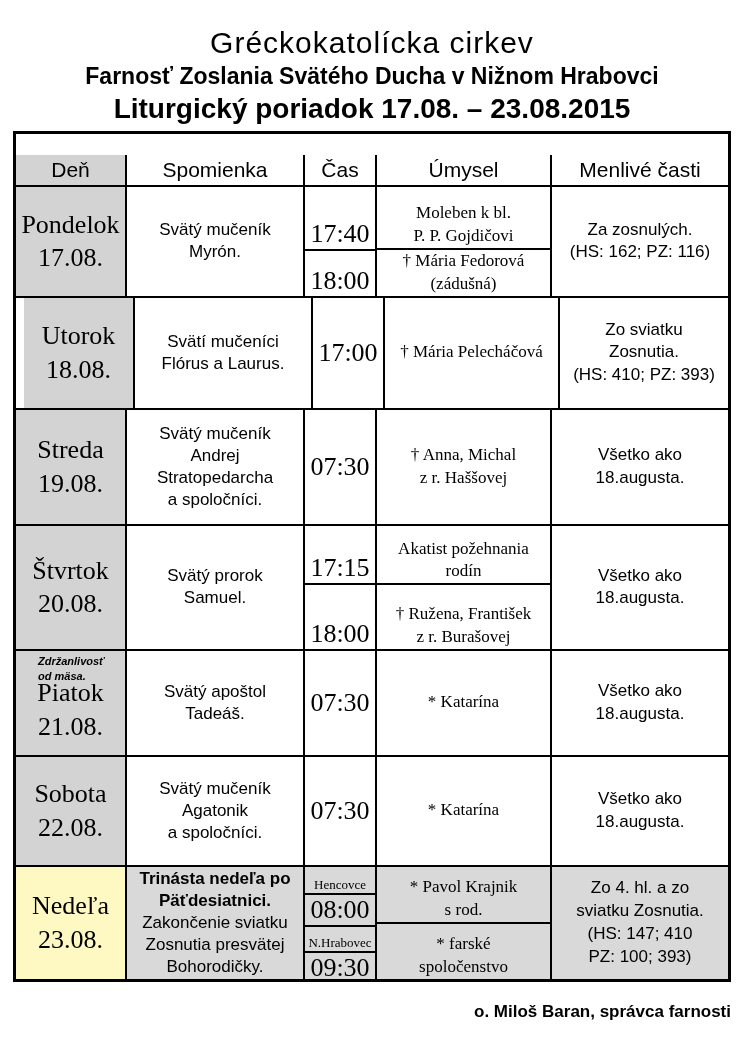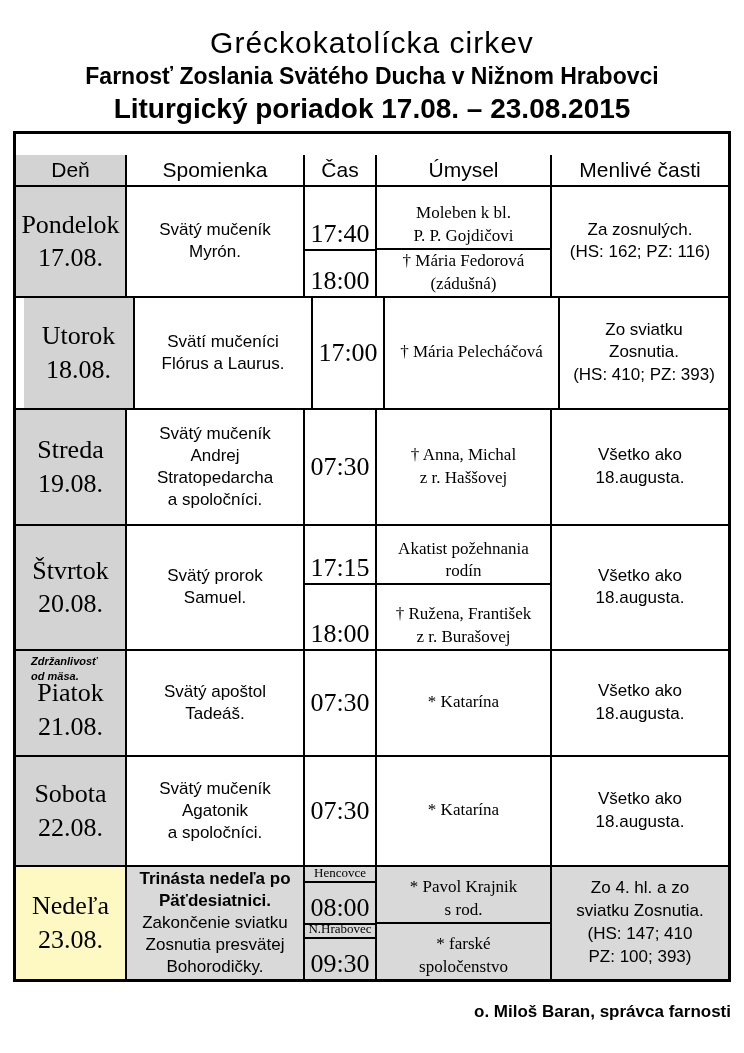--- a/index.html
+++ b/index.html
@@ -66,38 +66,38 @@
 
   .pre { white-space: pre-line; }
   .day-name { font-family: "Liberation Serif", serif; font-size: 26px; line-height: 1.3; }
   .day-date { font-family: "Liberation Serif", serif; font-size: 26px; line-height: 1.3; }
   .memory   { font-size: 17px; line-height: 1.3; }
   .memory-bold { font-size: 17px; font-weight: 700; line-height: 1.3; }
   .time     { font-family: "Liberation Serif", serif; font-size: 26px; }
   .intent   { font-family: "Liberation Serif", serif; font-size: 17px; line-height: 1.35; }
   .variable { font-size: 17px; line-height: 1.35; }
   .note {
-    position: absolute; top: 3px; left: 15px;
+    position: absolute; top: 3px; left: 22px;
     font-size: 11px; font-style: italic; font-weight: 700;
     text-align: left; line-height: 1.35;
   }
   .place { font-family: "Liberation Serif", serif; font-size: 13px; }
 
   
   .vsplit { display: flex; flex-direction: column; justify-content: stretch; align-items: stretch; padding: 0; }
   .sub {
     display: flex; flex-direction: column;
     justify-content: flex-end; align-items: center;
     text-align: center;
   }
   .sub + .sub { border-top: 2px solid #000; }
   .fa { flex: 1.4; }  .fb { flex: 1; }     
   .ga { flex: 0.95; } .gb { flex: 1.05; }  
   .half { flex: 1; }
-  .p-sub { height: 14px; flex: none; }
+  .p-sub { height: 26px; flex: none; }
   .t-sub { flex: 1; }
 
   .footer {
     width: 731px;
     text-align: right;
     margin-top: 20px;
     font-size: 17px;
     font-weight: 700;
   }
 </style>

